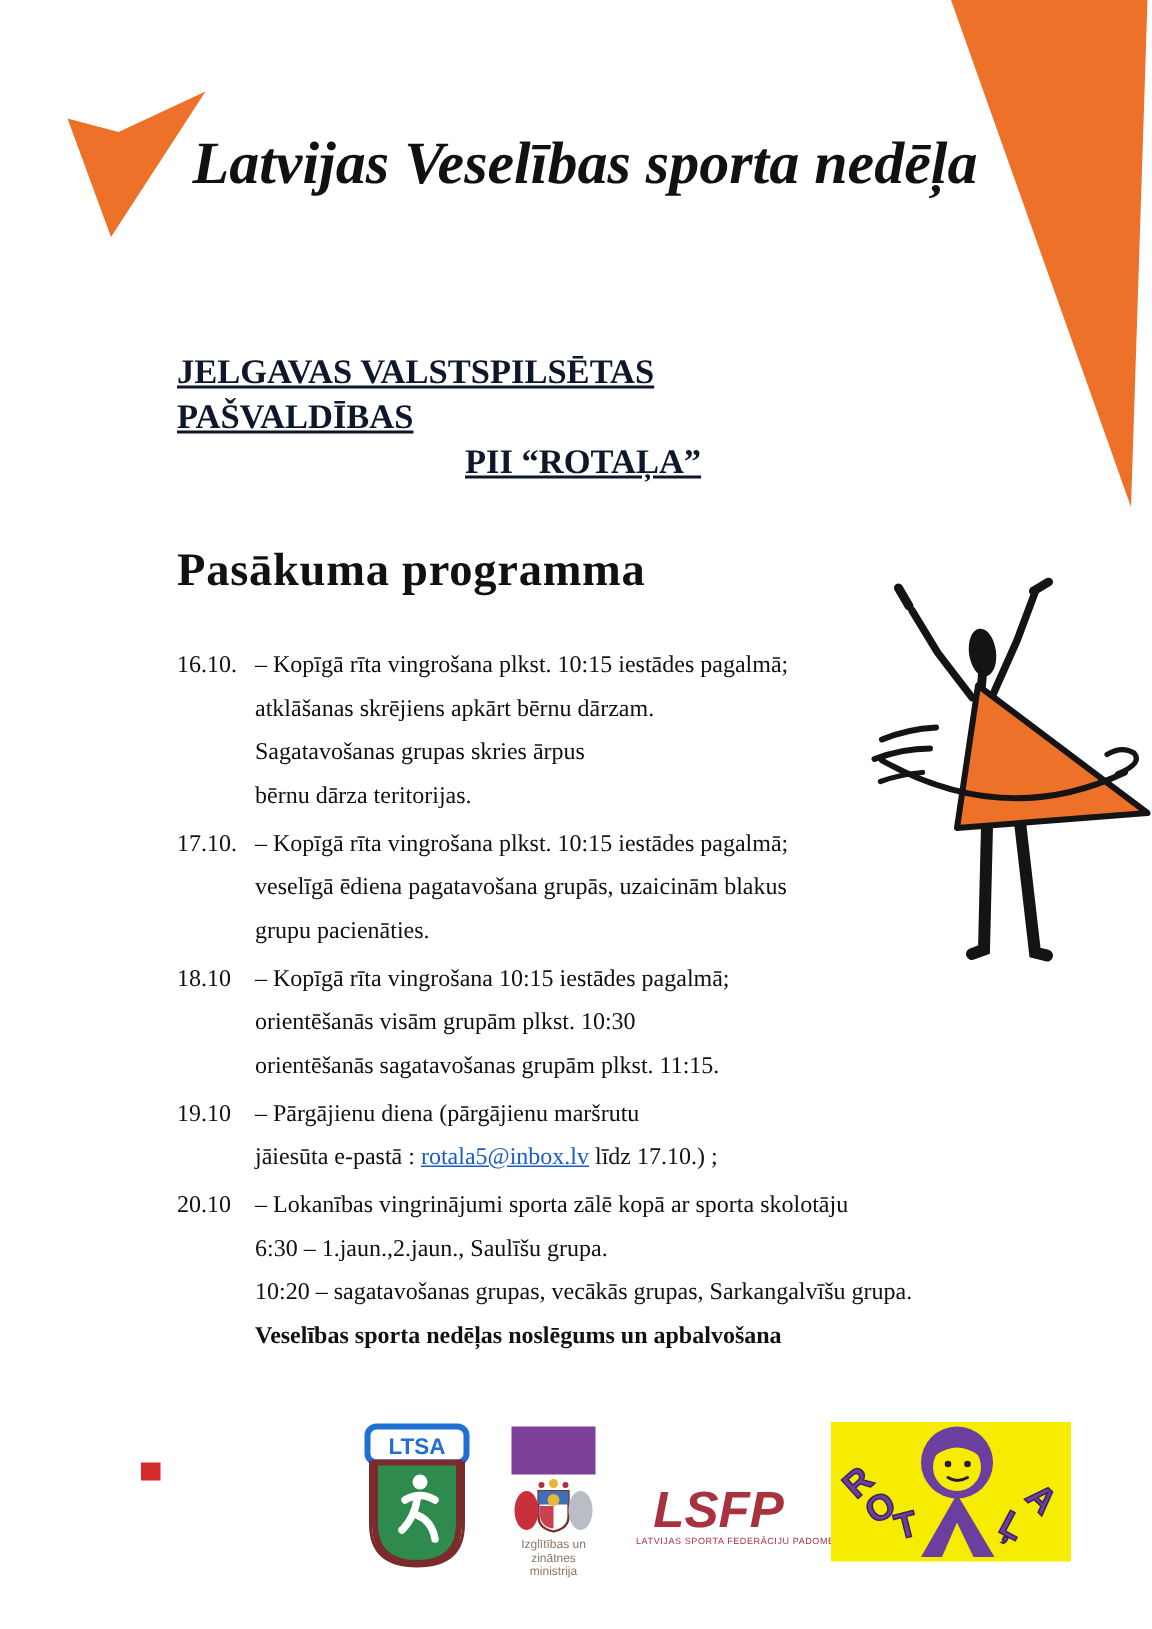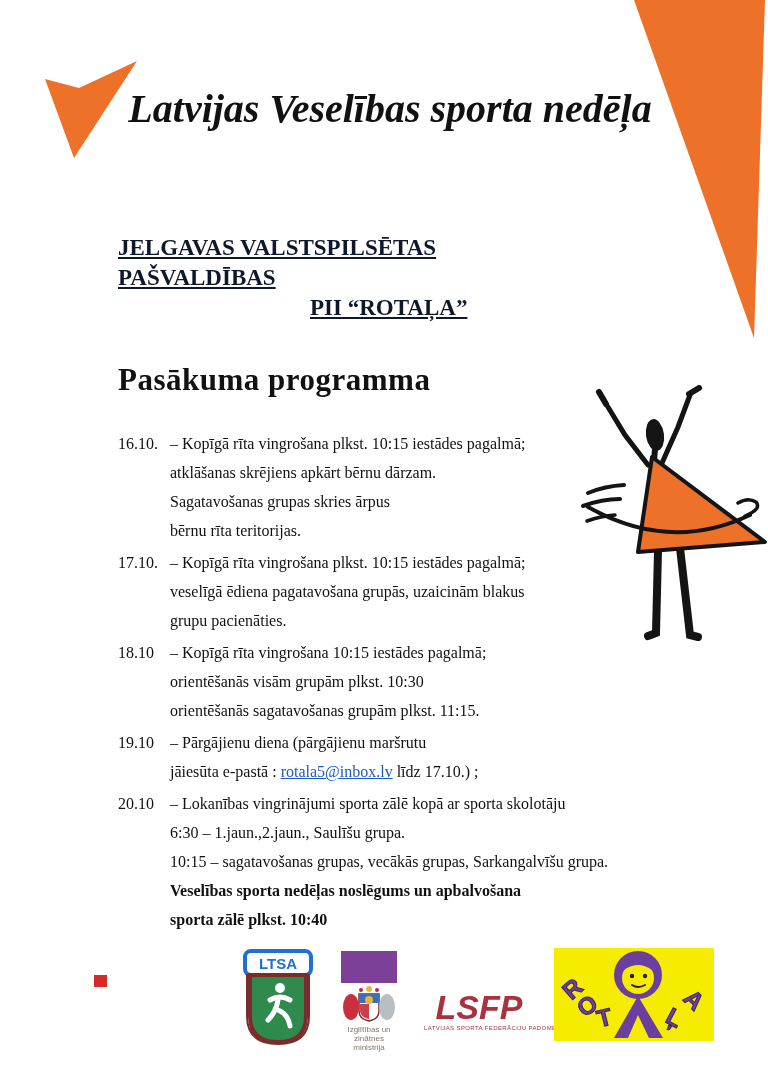--- a/index.html
+++ b/index.html
@@ -85,21 +85,21 @@
   <div class="prog-title">Pasākuma programma</div>
 
   <div class="program">
 
     <div class="entry">
       <span class="date">16.10.</span>
       <div class="lines">
         <div class="pline">– Kopīgā rīta vingrošana plkst. 10:15 iestādes pagalmā;</div>
         <div class="pline">atklāšanas skrējiens apkārt bērnu dārzam.</div>
         <div class="pline">Sagatavošanas grupas skries ārpus</div>
-        <div class="pline">bērnu rīta teritorijas.</div>
+        <div class="pline">bērnu dārza teritorijas.</div>
       </div>
     </div>
 
     <div class="entry">
       <span class="date">17.10.</span>
       <div class="lines">
         <div class="pline">– Kopīgā rīta vingrošana plkst. 10:15 iestādes pagalmā;</div>
         <div class="pline">veselīgā ēdiena pagatavošana grupās, uzaicinām blakus</div>
         <div class="pline">grupu pacienāties.</div>
       </div>
@@ -120,23 +120,22 @@
         <div class="pline">– Pārgājienu diena (pārgājienu maršrutu</div>
         <div class="pline"><span>jāiesūta e-pastā : </span><a class="email-link" href="#">rotala5@inbox.lv</a><span> līdz 17.10.) ;</span></div>
       </div>
     </div>
 
     <div class="entry">
       <span class="date">20.10</span>
       <div class="lines">
         <div class="pline">– Lokanības vingrinājumi sporta zālē kopā ar sporta skolotāju</div>
         <div class="pline">6:30 – 1.jaun.,2.jaun., Saulīšu grupa.</div>
-        <div class="pline">10:15 – sagatavošanas grupas, vecākās grupas, Sarkangalvīšu grupa.</div>
+        <div class="pline">10:20 – sagatavošanas grupas, vecākās grupas, Sarkangalvīšu grupa.</div>
         <div class="pline bold">Veselības sporta nedēļas noslēgums un apbalvošana</div>
-        <div class="pline bold">sporta zālē plkst. 10:40</div>
       </div>
     </div>
 
   </div>
 
   <svg style="position:absolute; left:580px; top:385px;" width="190" height="265" viewBox="0 0 190 265">
 
     <path d="M68,80 L45,50 L28,22" stroke="#141414" stroke-width="5" fill="none" stroke-linecap="round"></path>
     <path d="M26,19 L19,7" stroke="#141414" stroke-width="6" fill="none" stroke-linecap="round"></path>
     <path d="M82,78 L98,42 L110,10" stroke="#141414" stroke-width="5" fill="none" stroke-linecap="round"></path>

